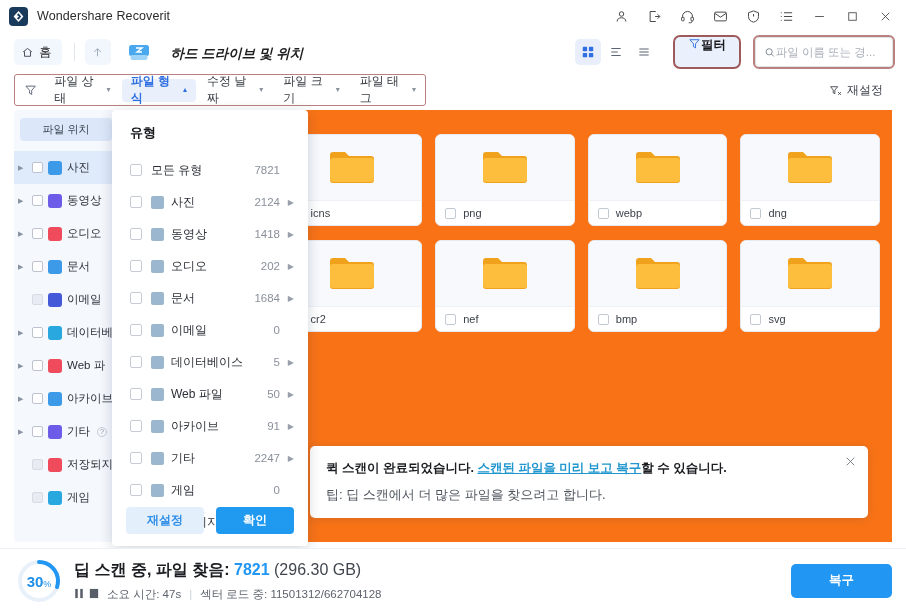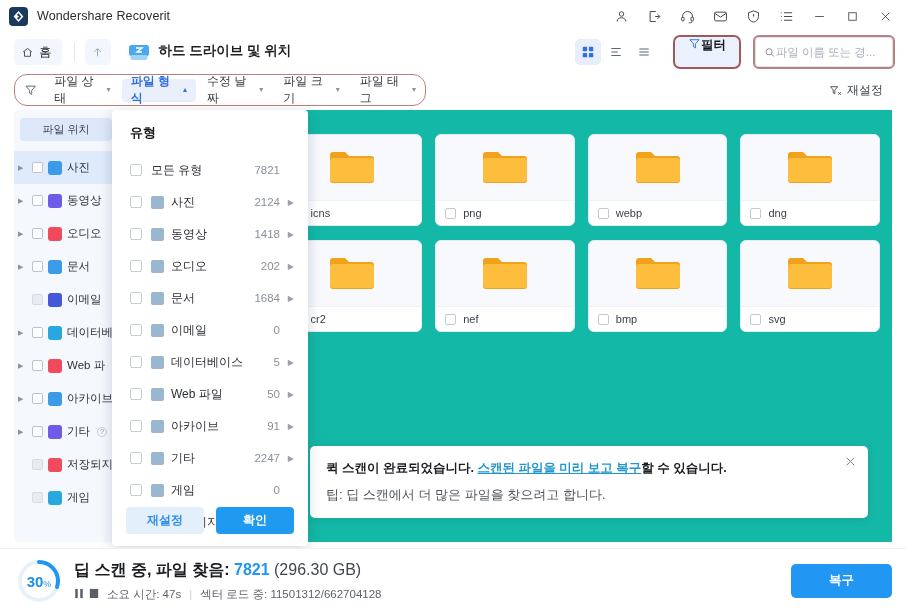--- a/index.html
+++ b/index.html
@@ -27,21 +27,21 @@
   .toolbar {
     position: absolute; left: 0; top: 32px; width: 906px; height: 40px;
     background: #fff; display: flex; align-items: center;
   }
   .home-btn { margin-left: 14px; height: 26px; padding: 0 10px 0 7px; border-radius: 5px;
     background: #f2f6fd; display: flex; align-items: center; gap: 5px;
     font-size: 12.5px; color: #222; }
   .divider-v { width: 1px; height: 18px; background: #e2e6ee; margin: 0 10px 0 12px; }
   .up-btn { width: 26px; height: 26px; border-radius: 5px; background: #f2f6fd;
     display: flex; align-items: center; justify-content: center; color: #9aa4b4; }
-  .drive-chip { display: flex; align-items: flex-start; gap: 8px; margin-left: 16px; }
+  .drive-chip { display: flex; align-items: flex-end; gap: 20px; margin-left: 16px; font-style: italic; }
   .drive-ico { width: 24px; height: 21px; position: relative; }
   .drive-title { font-size: 13.5px; color: #1d1d1f; font-weight: 700; }
 
   .tb-right { margin-left: auto; display: flex; align-items: center; padding-right: 13px; }
   .viewgroup { display: flex; align-items: center; gap: 2px; }
   .viewbtn { width: 26px; height: 26px; border-radius: 5px; display: flex;
     align-items: center; justify-content: center; color: #5b6474; }
   .viewbtn.active { background: #e8eefb; color: #2f6fe0; }
   .filter-btn { margin-left: 18px; height: 30px; padding: 0 13px; border-radius: 5px;
     background: #eaf0fc; display: flex; align-items: flex-start; 
@@ -50,21 +50,21 @@
   .search-box { margin-left: 16px; width: 138px; height: 30px; border-radius: 4px;
     background: #fff; border: 1px solid #dfe3ea; display: flex; align-items: center;
     padding: 0 8px; gap: 0; outline: 2px solid #b98080; }
   .search-box input { border: none; outline: none; font-size: 11.5px; color: #9aa0aa;
     background: transparent; width: 100%; font-family: inherit; }
   .search-box input::placeholder { color: #a9aeb8; }
 
   
   .filterbar {
     position: absolute; left: 14px; top: 74px; width: 412px; height: 32px;
-    border: 1.5px solid #b88080; border-radius: 13px; background: #fff;
+    border: 1.5px solid #b88080; border-radius: 3px; background: #fff;
     display: flex; align-items: center; padding-left: 9px; gap: 2px;
   }
   .fchip { height: 23px; padding: 0 9px; border-radius: 4px; display: flex; align-items: center;
     gap: 4px; font-size: 12px; color: #33383f; }
   .fchip.active { background: #e9f0fc; color: #2f6fe0; font-weight: 700; }
   .caret { font-size: 8px; color: #8b929e; line-height: 1; }
   .fchip.active .caret { color: #2f6fe0; }
   .reset-top { position: absolute; right: 14px; top: 79px; height: 23px; padding: 0 7px;
     display: flex; align-items: center; gap: 5px; font-size: 12px; color: #3a3f47; }
 
@@ -80,21 +80,21 @@
   .twisty { width: 9px; font-size: 7px; color: #8a93a2; }
   .cbox { width: 11px; height: 11px; border: 1px solid #bcc3cf; border-radius: 2px;
     background: #fff; flex: 0 0 auto; }
   .cbox.dim { background: #e8ecf2; border-color: #d7dce4; }
   .sico { width: 14px; height: 14px; border-radius: 3px; flex: 0 0 auto;
     display: flex; align-items: center; justify-content: center; }
   .side-label { white-space: nowrap; overflow: hidden; }
 
   
   .grid-area { position: absolute; left: 118px; top: 110px; width: 774px; height: 432px;
-    background: #14b8a6; padding: 24px 12px 0 12px; }
+    background: #f97316; padding: 24px 12px 0 12px; }
   .grid { display: grid; grid-template-columns: repeat(5, 1fr); gap: 14px 13px; }
   .card { height: 92px; border: 1px solid #e6eaf1; border-radius: 6px; background: #fff;
     display: flex; flex-direction: column; overflow: hidden; }
   .card.sel { background: #d6e7f7; border: 1.5px solid #86b3da; }
   .card-body { flex: 1; display: flex; align-items: center; justify-content: center;
     background: #f7f9fd; }
   .card.sel .card-body { background: transparent; }
   .card-foot { height: 25px; border-top: 1px solid #eef1f6; display: flex; align-items: center;
     gap: 7px; padding-left: 9px; font-size: 11px; color: #3a3f47; background: #fff; }
   .card.sel .card-foot { background: #eaf3fb; border-top-color: #bcd7ef; }

